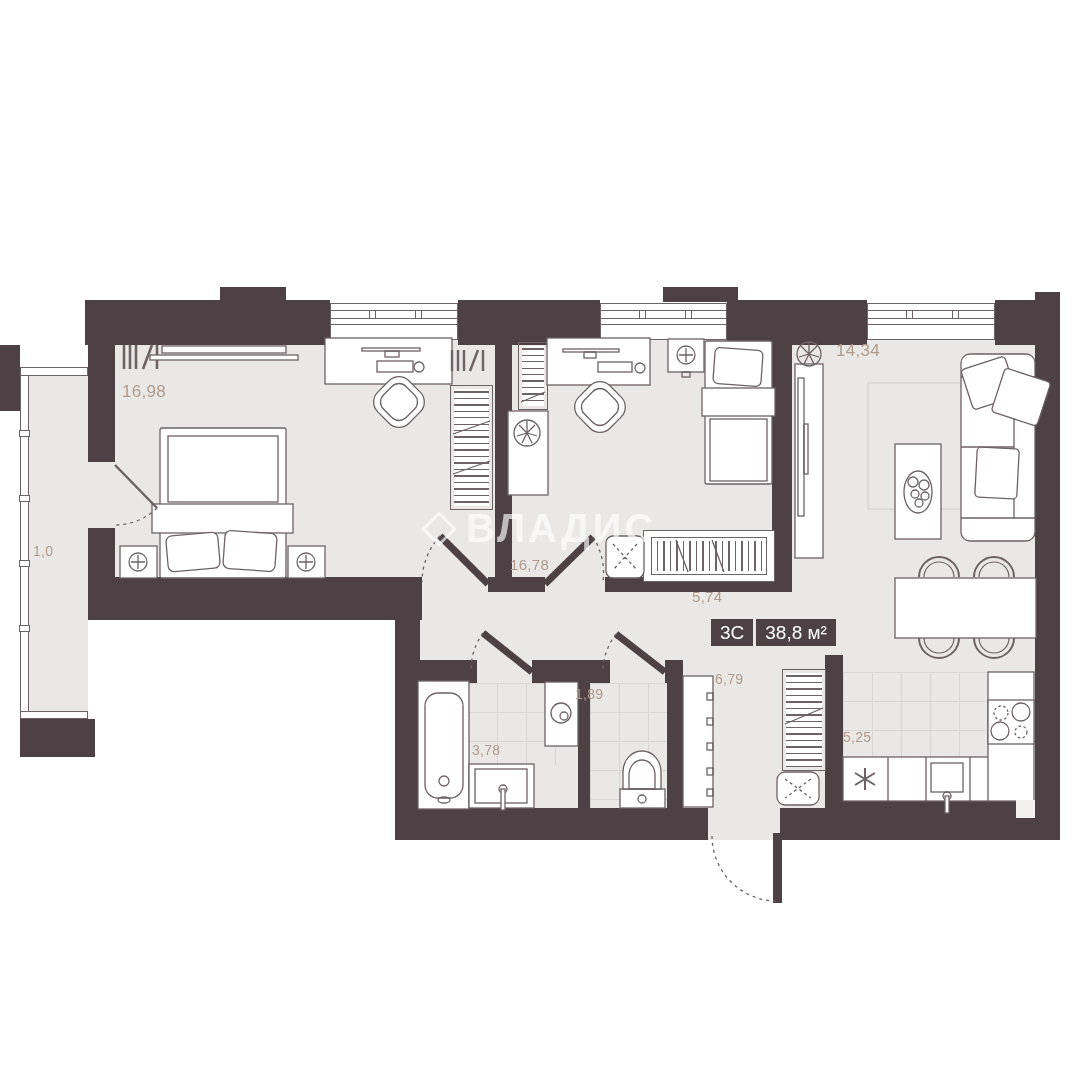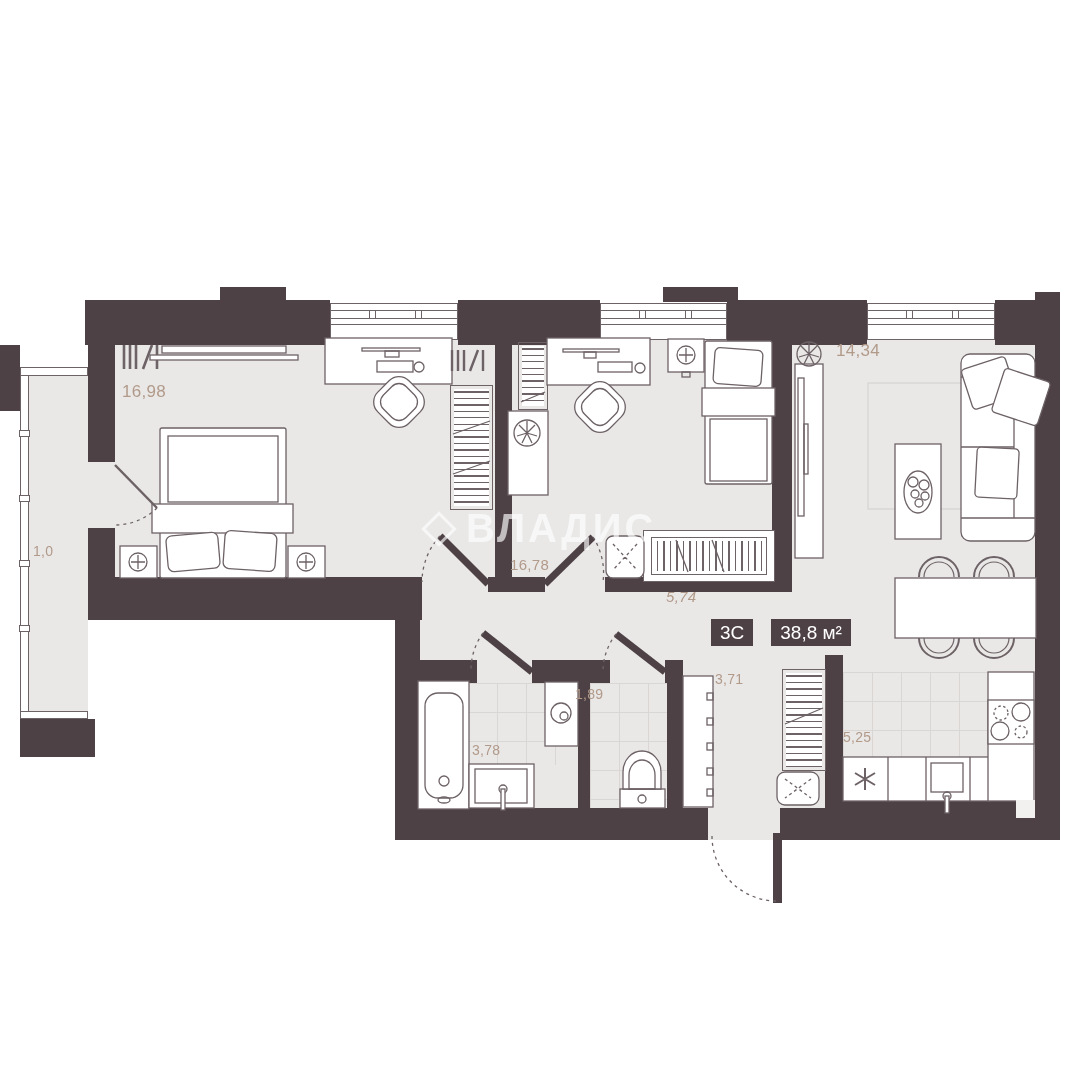--- a/index.html
+++ b/index.html
@@ -22,21 +22,21 @@
   .win .l2{position:absolute;left:0;right:0;top:14px;height:1px;background:var(--line);}
   .win .sill{position:absolute;left:0;right:0;top:20px;height:1px;background:var(--line);}
   .win .tick{position:absolute;top:6px;width:7px;height:9px;border:1px solid var(--line);box-sizing:border-box;background:#fff;}
   .hatchH{position:absolute;box-sizing:border-box;border:1px solid var(--line);background-color:#fff;
     background-image:repeating-linear-gradient(180deg,transparent 0 5px,var(--line) 5px 6.5px);
     background-clip:content-box;padding:3px;}
   .hatchV{position:absolute;box-sizing:border-box;border:1px solid var(--line);background-color:#fff;
     background-image:repeating-linear-gradient(90deg,transparent 0 5px,var(--line) 5px 6.5px);
     background-clip:content-box;padding:3px;}
   .box{position:absolute;box-sizing:border-box;border:1px solid var(--line);background:#fff;}
-  .badge{position:absolute;display:flex;gap:18px;}
+  .badge{position:absolute;display:flex;gap:3px;}
   .badge div{background:var(--wall);color:var(--badge_text);font-size:19px;line-height:27px;height:27px;padding:0 9px;}
   .wm{position:absolute;display:flex;align-items:center;gap:8px;color:rgba(255,255,255,.65);
       font-weight:bold;font-size:40px;letter-spacing:3px;pointer-events:none;}
   svg{position:absolute;left:0;top:0;}
 </style>
 </head>
 <body>
 
 <div id="stage">
 
@@ -323,25 +323,25 @@
       <path d="M483 633 A63 63 0 0 0 471 671" stroke-dasharray="3 4"></path>
       <path d="M665 672 L616 634" stroke="#4d4145" stroke-width="7"></path>
       <path d="M616 634 A62 62 0 0 0 603 670" stroke-dasharray="3 4"></path>
       <path d="M712 836 A65 65 0 0 0 777 901" stroke-dasharray="3 4"></path>
     </g>
   </svg>
 
   <div class="lbl" style="left:122px;top:370px;font-size:17px;margin-top:12px;">16,98</div>
   <div class="lbl" style="left:33px;top:543px;font-size:14px;">1,0</div>
   <div class="lbl" style="left:510px;top:556px;">16,78</div>
-  <div class="lbl" style="left:666px;top:588px;font-style:italic;">5,74</div>
+  <div class="lbl" style="left:692px;top:588px;">5,74</div>
   <div class="lbl" style="left:836px;top:341px;font-size:17px;">14,34</div>
   <div class="lbl" style="left:472px;top:742px;font-size:14px;">3,78</div>
   <div class="lbl" style="left:575px;top:686px;font-size:14px;">1,89</div>
-  <div class="lbl" style="left:715px;top:671px;font-size:14px;">3,71</div>
+  <div class="lbl" style="left:715px;top:671px;font-size:14px;">6,79</div>
   <div class="lbl" style="left:843px;top:729px;font-size:14px;">5,25</div>
 
   <div class="badge" style="left:711px;top:619px;">
     <div>3С</div>
     <div>38,8 м²</div>
   </div>
 
   <div class="wm" style="left:420px;top:506px;text-align:right;">
     <svg width="38" height="38" viewBox="0 0 38 38" style="position:static;">
       <rect x="8" y="8" width="22" height="22" transform="rotate(45 19 19)" fill="none" stroke="rgba(255,255,255,.65)" stroke-width="3"></rect>

